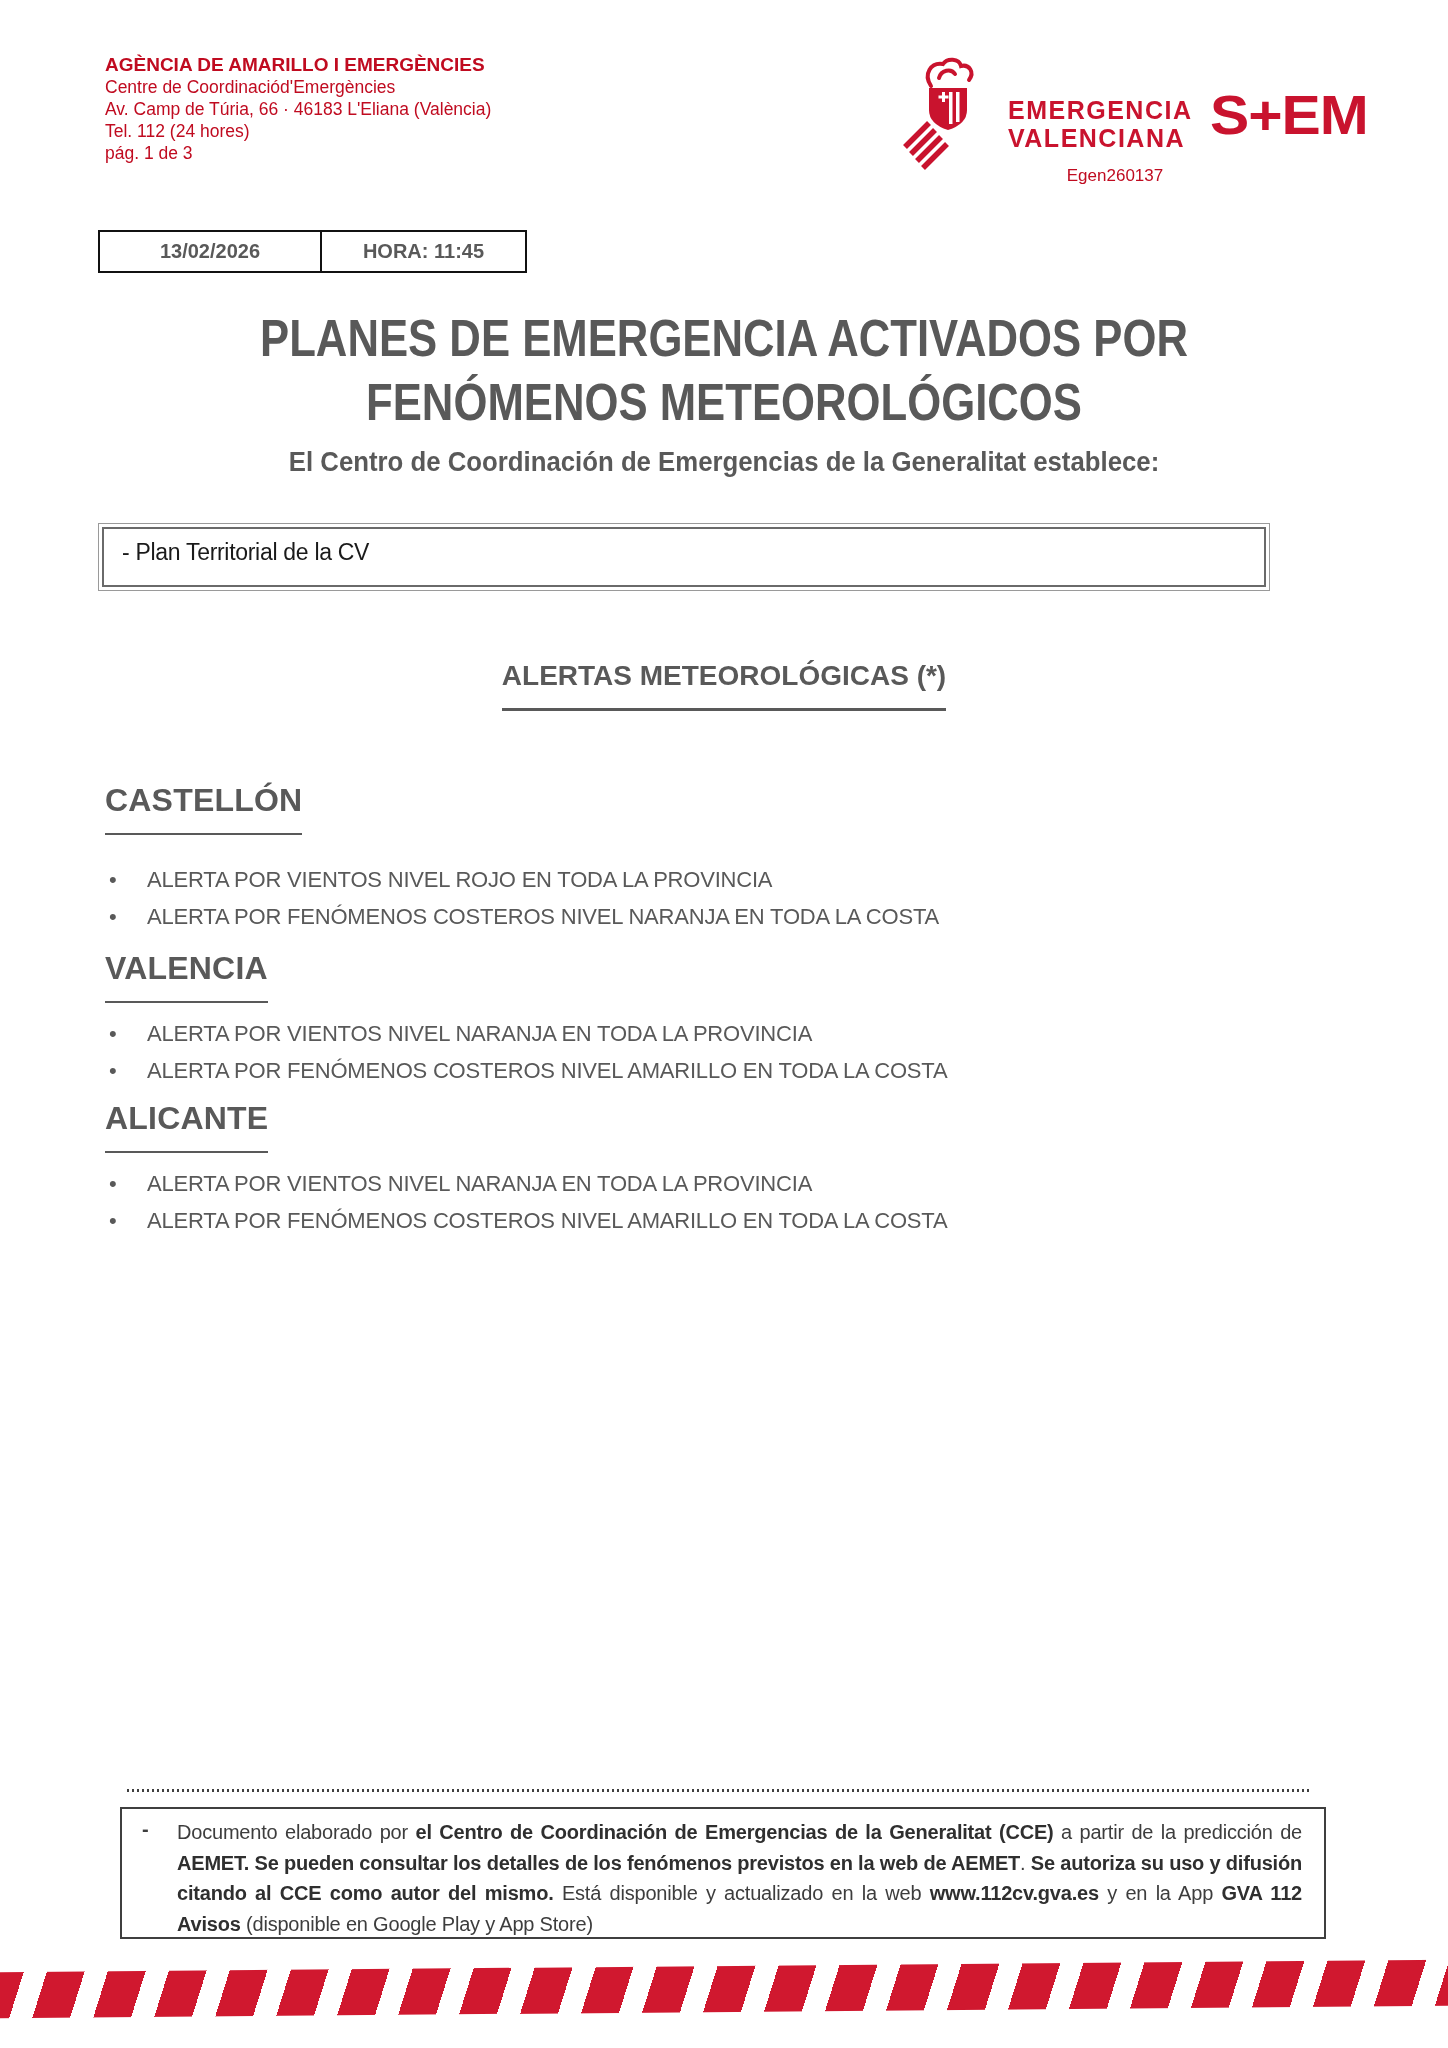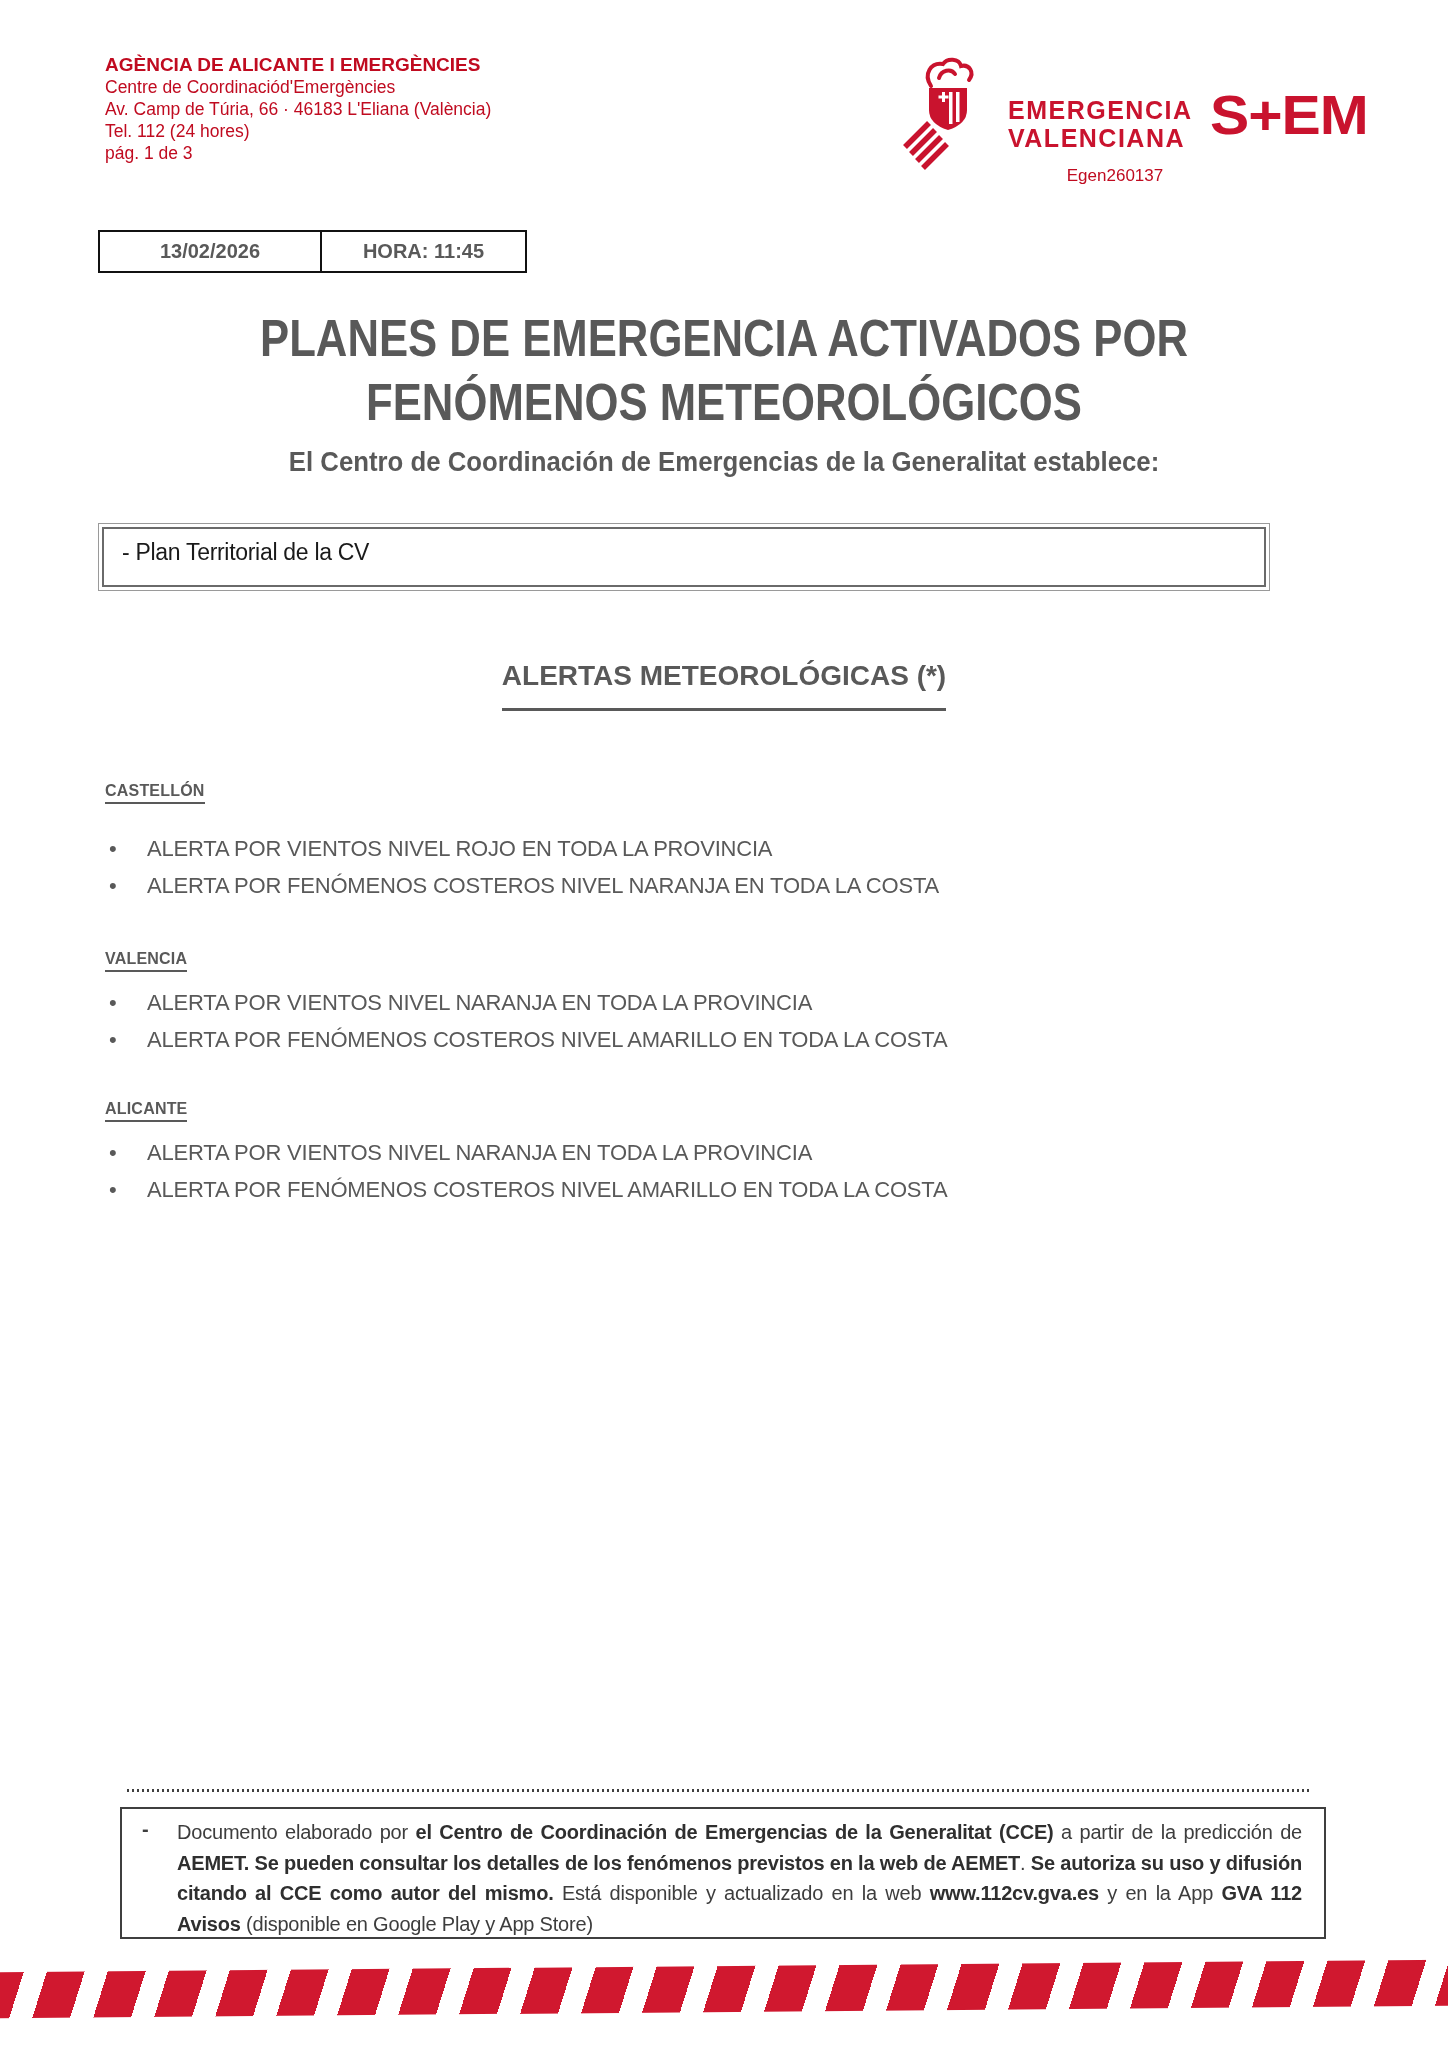--- a/index.html
+++ b/index.html
@@ -70,22 +70,22 @@
   .alerts-heading { position: absolute; left: 0; top: 660px; width: 100%; text-align: center; }
   .alerts-heading span {
     display: inline-block; color: #595959; font-weight: bold; font-size: 28px;
     border-bottom: 3px solid #595959; padding-bottom: 16px; white-space: nowrap;
   }
   .section { position: absolute; left: 105px; width: 1240px; }
   .section-castellon { top: 782px; }
   .section-valencia  { top: 950px; }
   .section-alicante  { top: 1100px; }
   .section-name {
-    display: inline-block; color: #595959; font-weight: bold; font-size: 16px;
-    border-bottom: 2.5px solid #595959; padding-bottom: 2px; letter-spacing: 0.2px;
+    display: inline-block; color: #595959; font-weight: bold; font-size: 32px;
+    border-bottom: 2.5px solid #595959; padding-bottom: 14px; letter-spacing: 0.2px;
   }
   .section-castellon .alert-list { margin-top: 26px; }
   .section-valencia .alert-list,
   .section-alicante .alert-list { margin-top: 12px; }
   .alert-item { display: flex; align-items: baseline; line-height: 37px; }
   .bullet-dot {
     width: 42px; text-align: left; padding-left: 4px;
     color: #595959; font-size: 22px; flex: 0 0 42px;
   }
   .alert-text { color: #595959; font-size: 22px; letter-spacing: -0.2px; white-space: nowrap; }
@@ -114,21 +114,21 @@
     transform: rotate(-0.5deg);
     background: repeating-linear-gradient(108deg, #d0182f 0 36px, transparent 36px 58px);
   }
 </style>
 </head>
 <body>
 
 <div class="page">
 
   <div class="agency-block">
-    <div class="agency-line first">AGÈNCIA DE ALICANTE I EMERGÈNCIES</div>
+    <div class="agency-line first">AGÈNCIA DE AMARILLO I EMERGÈNCIES</div>
     <div class="agency-line">Centre de Coordinaciód'Emergències</div>
     <div class="agency-line">Av. Camp de Túria, 66 · 46183 L'Eliana (València)</div>
     <div class="agency-line">Tel. 112 (24 hores)</div>
     <div class="agency-line">pág. 1 de 3</div>
   </div>
 
   <svg class="emblem" viewBox="0 0 106 120">
     <g fill="none" stroke="#c9132e" stroke-width="4" stroke-linecap="round">
       <path d="M38 30 C 30 18, 38 6, 50 8 C 54 2, 66 2, 68 10 C 76 8, 82 16, 76 24"></path>
       <path d="M46 22 C 48 14, 58 12, 62 18"></path>

